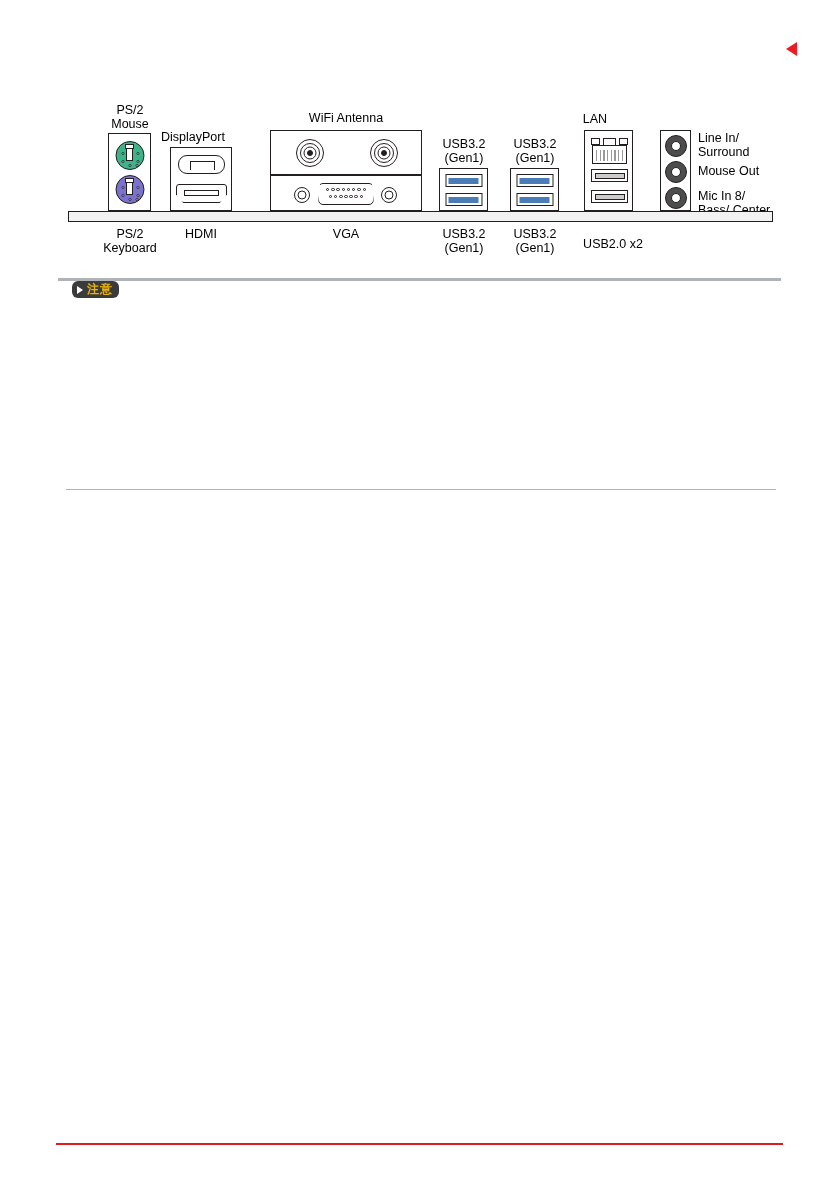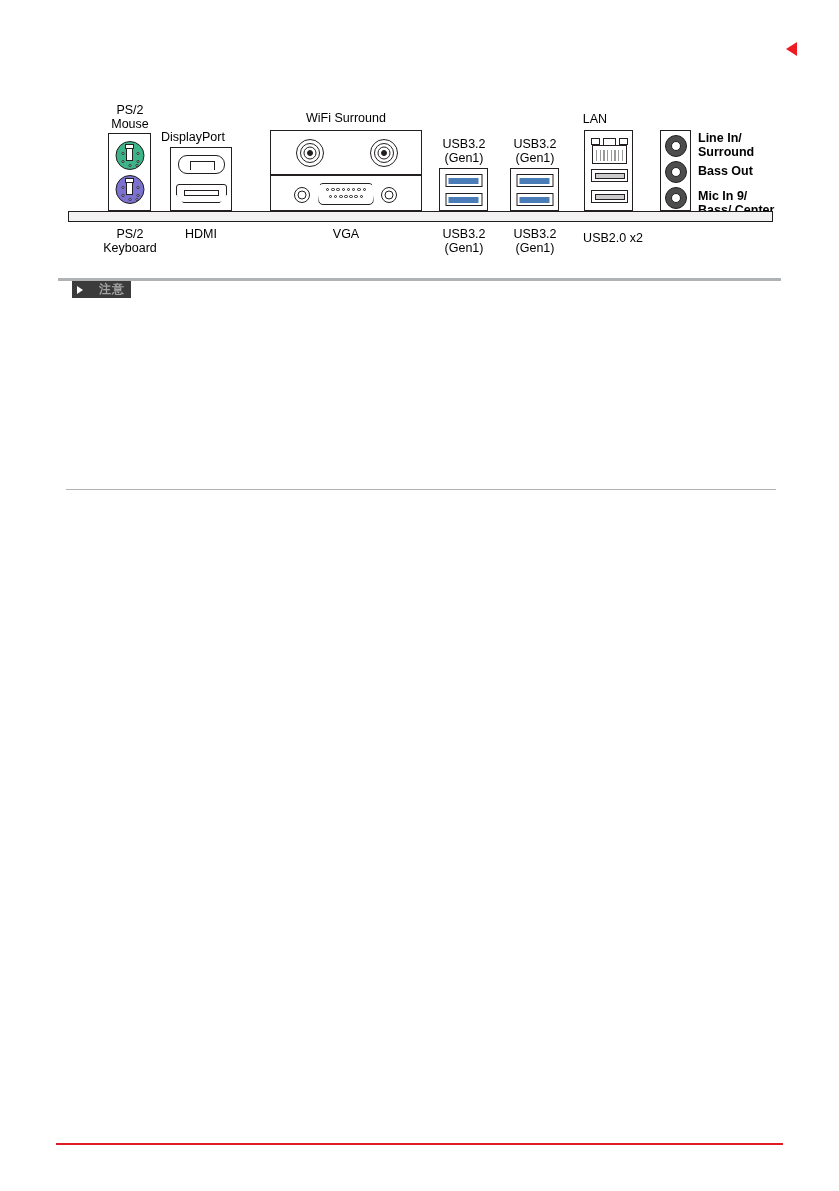--- a/index.html
+++ b/index.html
@@ -50,21 +50,20 @@
     line-height: 13.5px;
     text-align: center;
     white-space: pre-line;
   }
   .side-label {
     position: absolute;
     font-size: 12.5px;
     line-height: 13.5px;
     text-align: left;
     white-space: pre-line;
-    font-weight: bold;
   }
 
   
   .port-box {
     position: absolute;
     border: 1.6px solid #231f20;
     background: #ffffff;
   }
 
   
@@ -290,25 +289,26 @@
     position: absolute;
     left: 58px; top: 278px;
     width: 723px; height: 2.5px;
     background: #b0b3b6;
   }
   #note-badge {
     position: absolute;
     left: 72px; top: 281px;
     height: 17px;
     background: #3b3b3b;
-    color: #a3a3a3;
+    color: #eab308;
     display: flex;
     align-items: center;
-    gap: 16px;
+    gap: 4px;
     padding: 0 6px 0 5px;
+    border-radius: 6px;
   }
   #note-badge-arrow {
     width: 0; height: 0;
     border-top: 4px solid transparent;
     border-bottom: 4px solid transparent;
     border-left: 6px solid #ffffff;
   }
   #note-badge-text {
     font-size: 12px;
     font-weight: bold;
@@ -334,21 +334,21 @@
 </head>
 <body>
 
 <div id="page-marker"></div>
 
 <div id="io-diagram">
 
   <div class="top-label" style="left:38px; top:-1px; width:64px;">PS/2
 Mouse</div>
   <div class="top-label" style="left:88px; top:26px; width:90px;">DisplayPort</div>
-  <div class="top-label" style="left:226px; top:7px; width:120px;">WiFi Surround</div>
+  <div class="top-label" style="left:226px; top:7px; width:120px;">WiFi Antenna</div>
   <div class="top-label" style="left:371px; top:33px; width:66px;">USB3.2
 (Gen1)</div>
   <div class="top-label" style="left:442px; top:33px; width:66px;">USB3.2
 (Gen1)</div>
   <div class="top-label" style="left:504px; top:8px; width:62px;">LAN</div>
 
   <div class="port-box" id="ps2-box">
     <div class="ps2-port" id="ps2-mouse">
       <div class="ps2-key"></div>
       <div class="ps2-slot"></div>
@@ -471,35 +471,35 @@
   </div>
 
   <div class="port-box" id="audio-box">
     <div class="audio-jack" id="aj-1"></div>
     <div class="audio-jack" id="aj-2"></div>
     <div class="audio-jack" id="aj-3"></div>
   </div>
 
   <div class="side-label" style="left:638px; top:27px;">Line In/
 Surround</div>
-  <div class="side-label" style="left:638px; top:60px;">Bass Out</div>
-  <div class="side-label" style="left:638px; top:85px;">Mic In 9/
+  <div class="side-label" style="left:638px; top:60px;">Mouse Out</div>
+  <div class="side-label" style="left:638px; top:85px;">Mic In 8/
 Bass/ Center</div>
 
   <div id="bracket"></div>
 
   <div class="bottom-label" style="left:30px; top:123px; width:80px;">PS/2
 Keyboard</div>
   <div class="bottom-label" style="left:111px; top:123px; width:60px;">HDMI</div>
   <div class="bottom-label" style="left:256px; top:123px; width:60px;">VGA</div>
   <div class="bottom-label" style="left:371px; top:123px; width:66px;">USB3.2
 (Gen1)</div>
   <div class="bottom-label" style="left:442px; top:123px; width:66px;">USB3.2
 (Gen1)</div>
-  <div class="bottom-label" style="left:508px; top:127px; width:90px;">USB2.0 x2</div>
+  <div class="bottom-label" style="left:508px; top:133px; width:90px;">USB2.0 x2</div>
 </div>
 
 <div id="note-rule-top"></div>
 <div id="note-badge">
   <span id="note-badge-arrow"></span>
   <span id="note-badge-text">注意</span>
 </div>
 <div id="note-body"></div>
 <div id="note-rule-bottom"></div>
 

